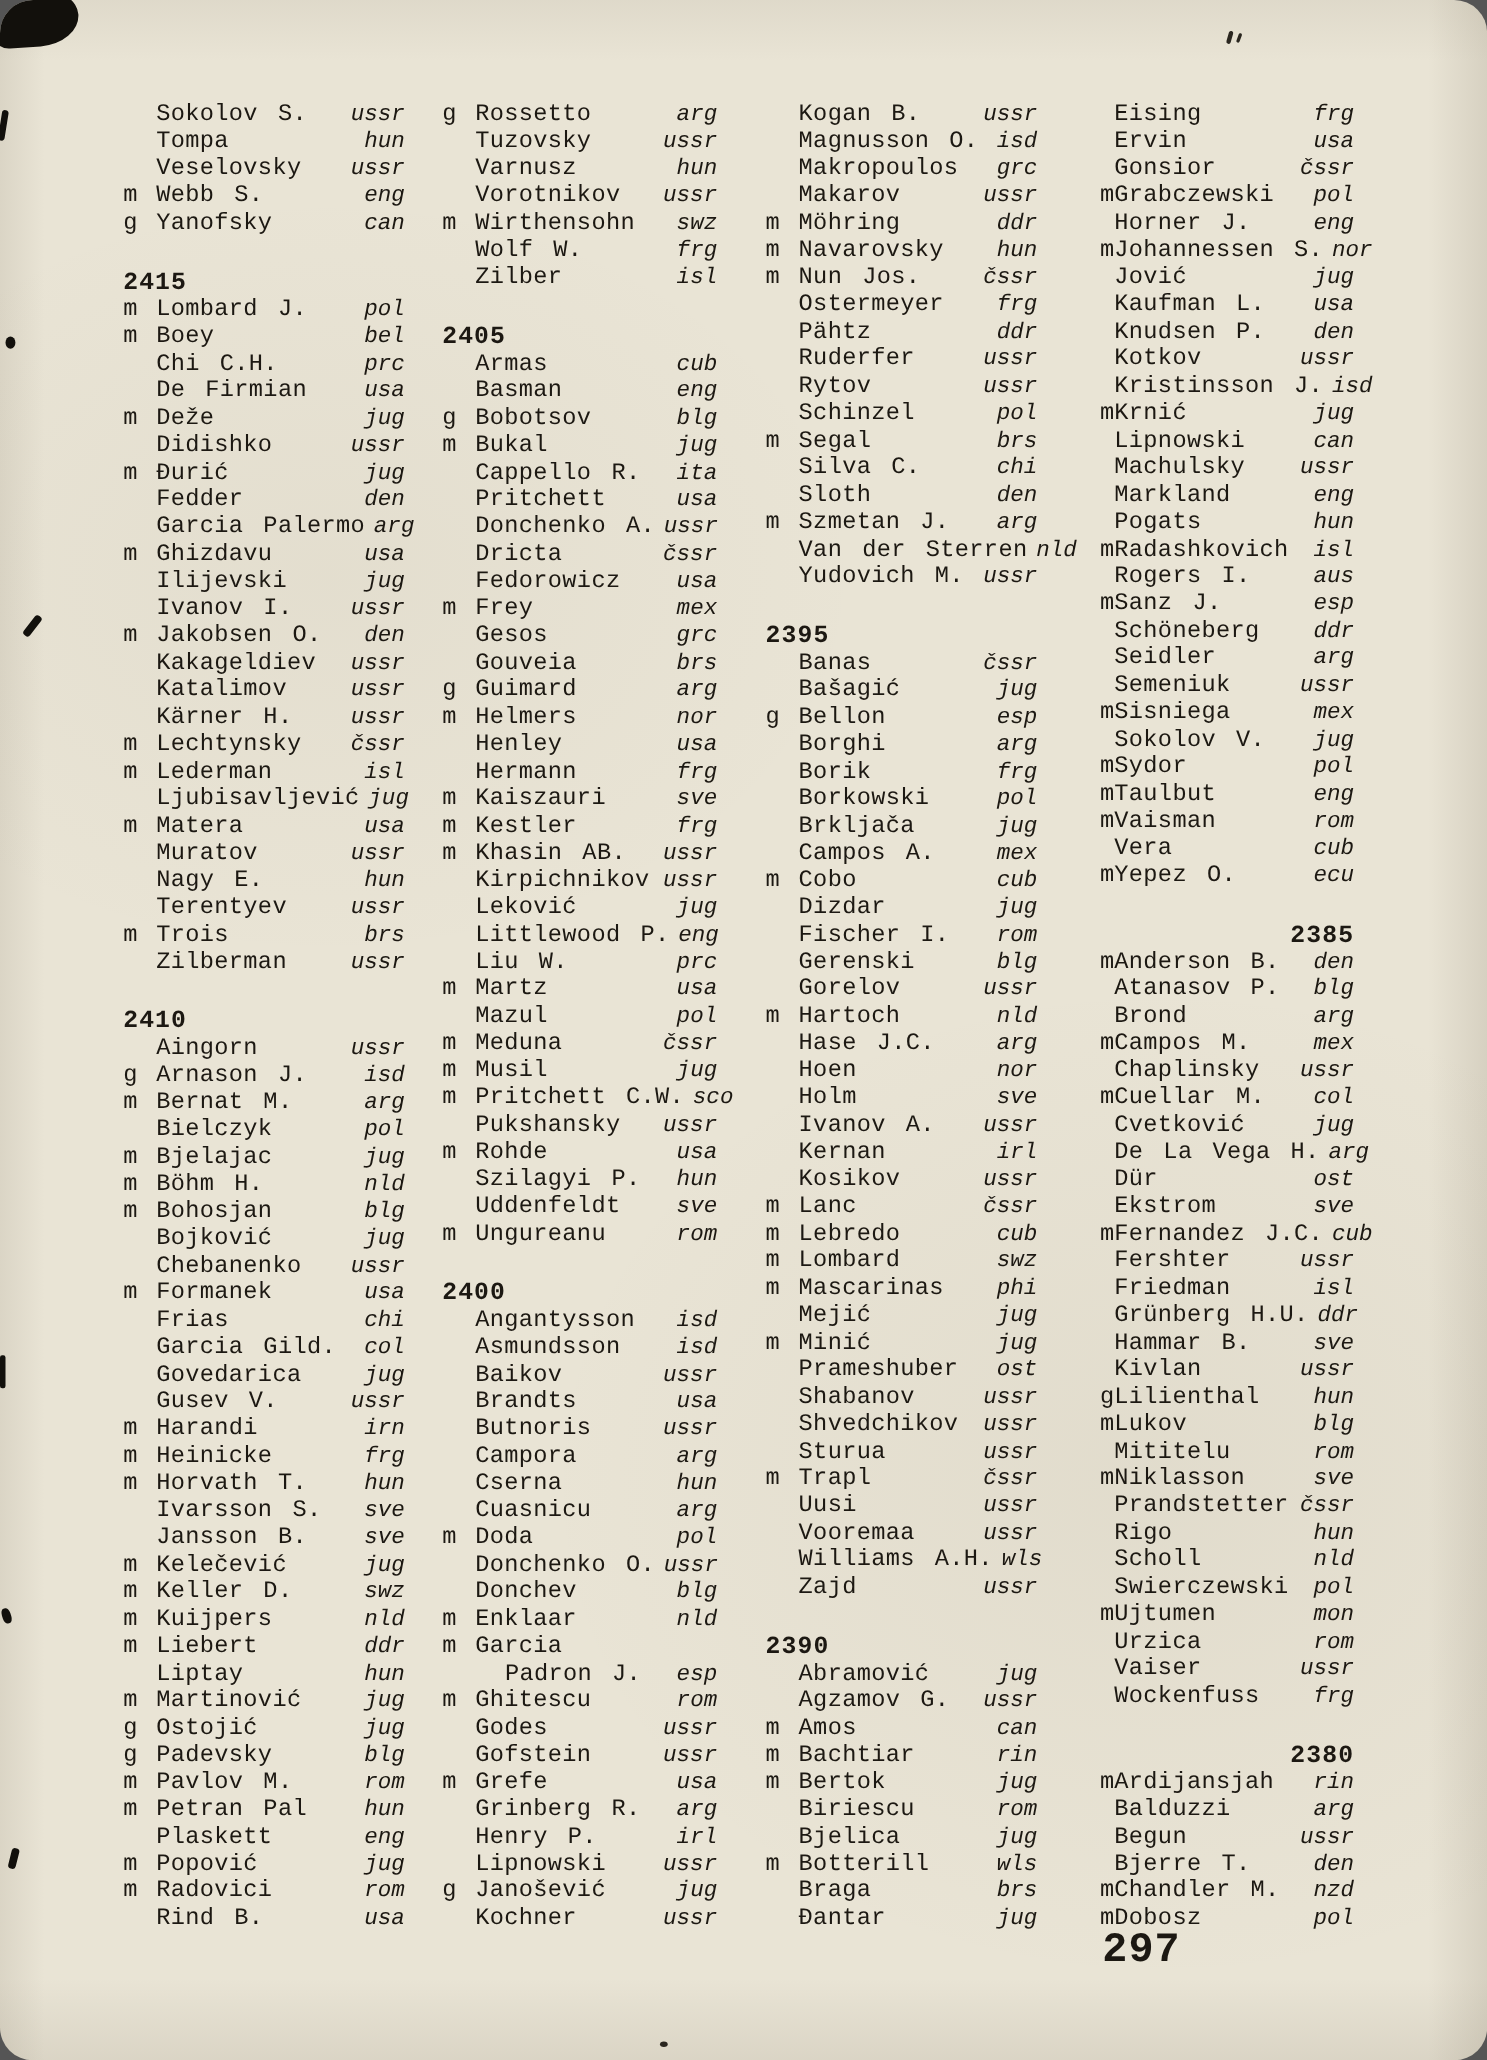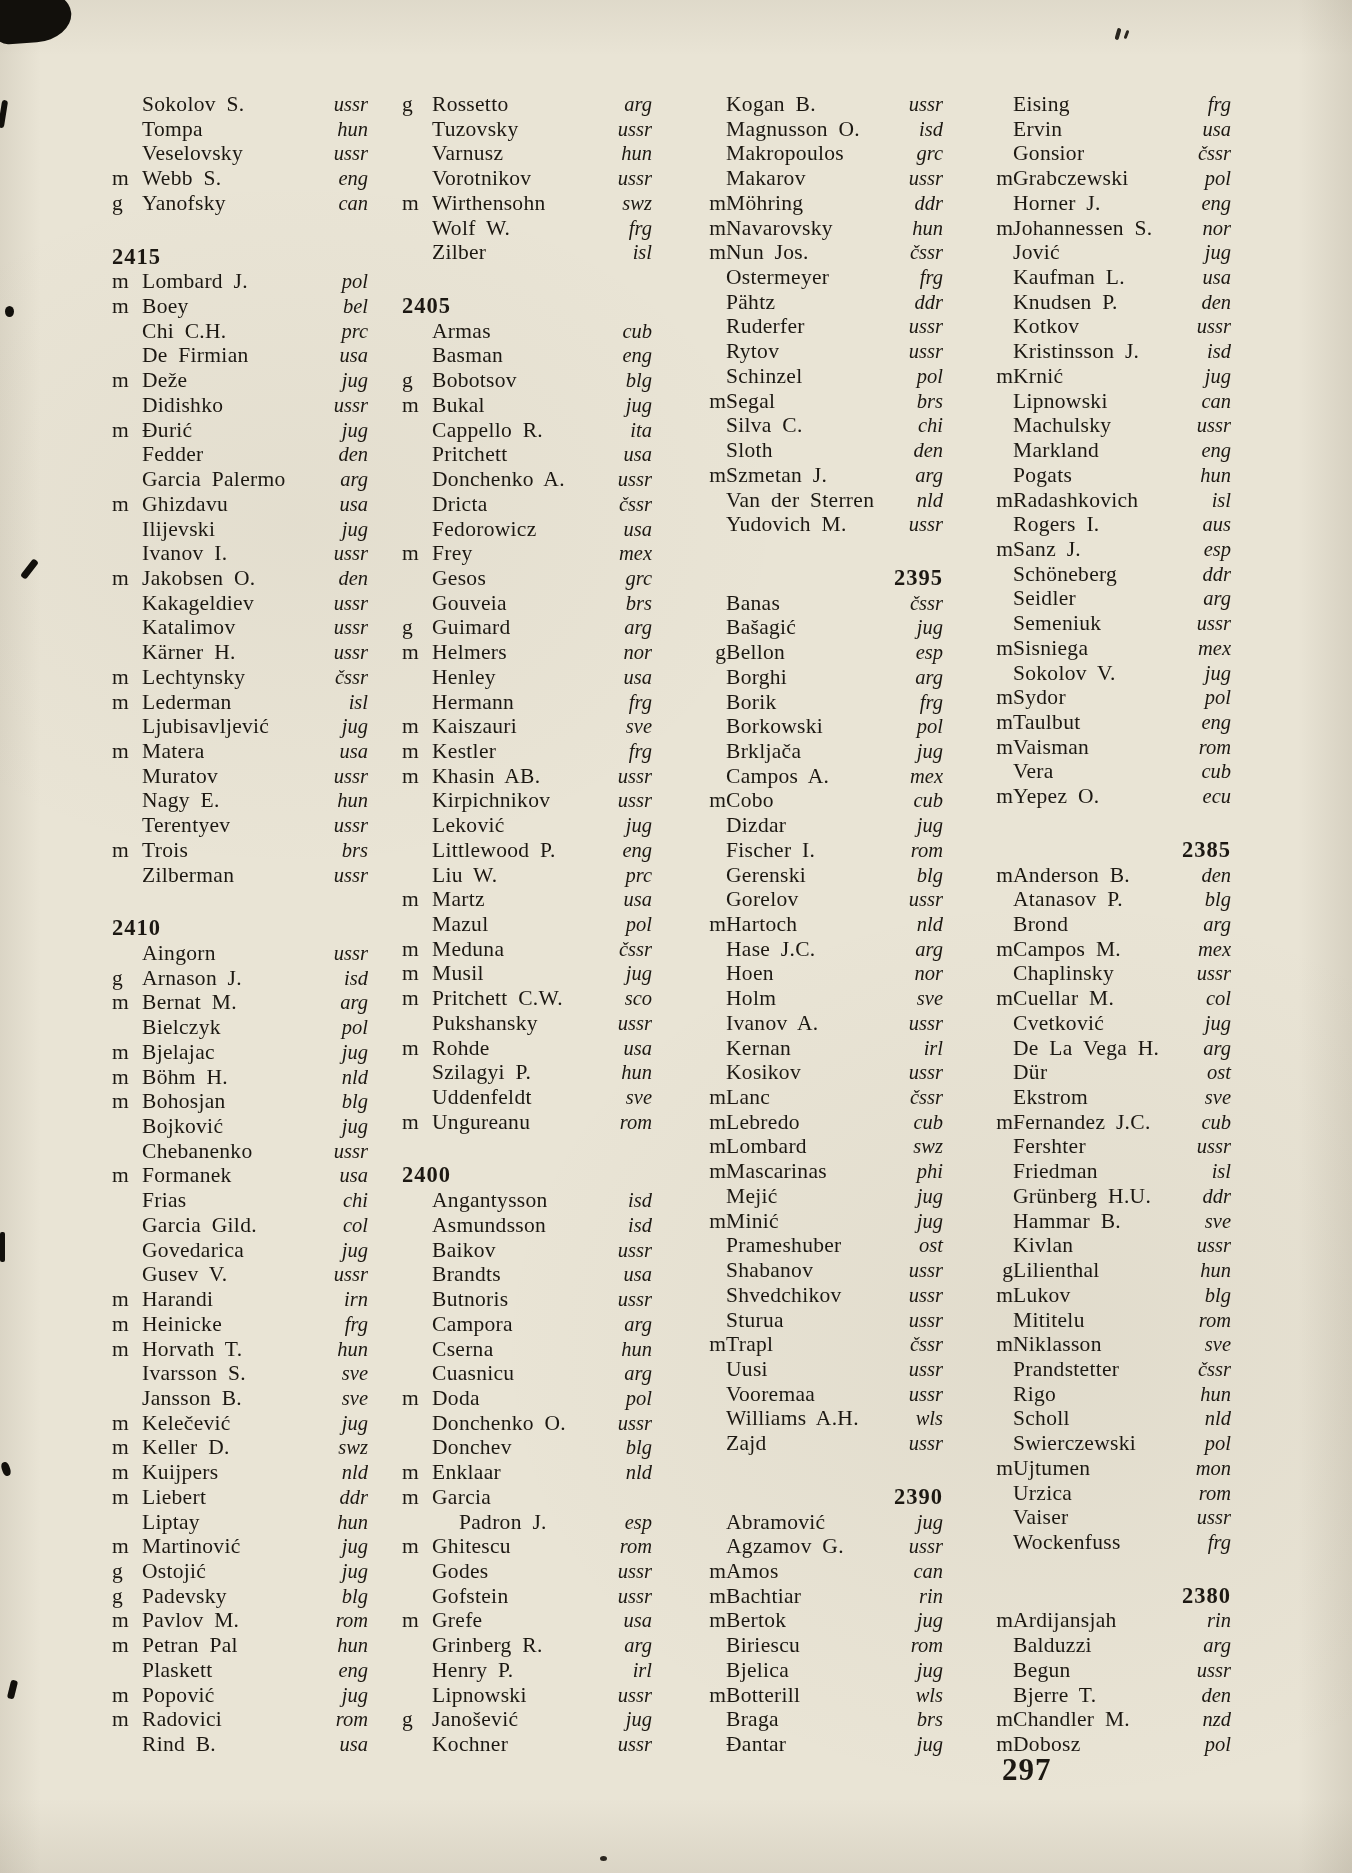--- a/index.html
+++ b/index.html
@@ -1,50 +1,51 @@
 <!DOCTYPE html>
 <html><head>
 <meta charset="utf-8">
 <style>
   html,body{margin:0;padding:0;background:#555;}
   .page{
     position:relative;
     width:1352px;height:1873px;
     margin:0 auto;
-    font-family:Liberation Serif, serif;
+    font-family:Liberation Mono, monospace;
     color:#1c1812;
     overflow:hidden;
     background:
       radial-gradient(ellipse 700px 500px at 22% 28%, rgba(120,110,88,0.05), transparent 70%),
       radial-gradient(ellipse 800px 650px at 78% 72%, rgba(120,110,88,0.07), transparent 70%),
       linear-gradient(to right, rgba(90,78,58,0.10) 0, rgba(90,78,58,0) 3%, rgba(90,78,58,0) 96%, rgba(90,78,58,0.13) 100%),
       linear-gradient(to bottom, rgba(90,78,58,0.07) 0, rgba(90,78,58,0) 3%, rgba(90,78,58,0) 96%, rgba(90,78,58,0.10) 100%),
       #e9e4d5;
+    border-radius: 30px;
   }
   .col{position:absolute;top:92px;}
   .col-1{left:112px;width:256px;}
   .col-2{left:402px;width:250px;}
-  .col-3{left:696px;width:247px;text-align:right;}
+  .col-3{left:696px;width:247px;}
   .col-4{left:983px;width:248px;text-align:right;}
   .row{
     display:flex;align-items:baseline;
     height:24.73px;line-height:24.73px;
     font-size:21.5px;white-space:nowrap;
   }
   .flag{flex:0 0 30px;font-size:21.5px;}
   .name{letter-spacing:0.3px;word-spacing:5px;}
   .code{margin-left:auto;font-style:italic;font-size:20.5px;padding-left:8px;}
   .indent .name{padding-left:27px;text-align:center;}
   .hdr{
     margin-top:29px;height:24.73px;line-height:24.73px;
     font-weight:bold;font-size:22.5px;letter-spacing:1px;
   }
   .page-number{
     position:absolute;top:1752px;left:1002px;
-    font-weight:bold;font-size:31px;letter-spacing:1px;
+    font-weight:bold;font-size:38px;letter-spacing:1px;
   }
   
   .artifact{position:absolute;background:#12100c;}
   .blob-tl{left:0;top:0;width:78px;height:50px;border-radius:0 55% 65% 25% / 0 65% 75% 35%;transform:rotate(-4deg) translate(-6px,-8px);}
   .m1{left:0;top:100px;width:6px;height:28px;border-radius:3px;transform:rotate(9deg);}
   .m2{left:5px;top:306px;width:9px;height:11px;border-radius:50%;}
   .m3{left:26px;top:558px;width:7px;height:22px;border-radius:3px;transform:rotate(38deg);}
   .m4{left:0;top:1232px;width:5px;height:30px;border-radius:2px;}
   .m5{left:2px;top:1462px;width:8px;height:14px;border-radius:40%;transform:rotate(-18deg);}
   .m6{left:9px;top:1680px;width:7px;height:19px;border-radius:3px;transform:rotate(14deg);}

